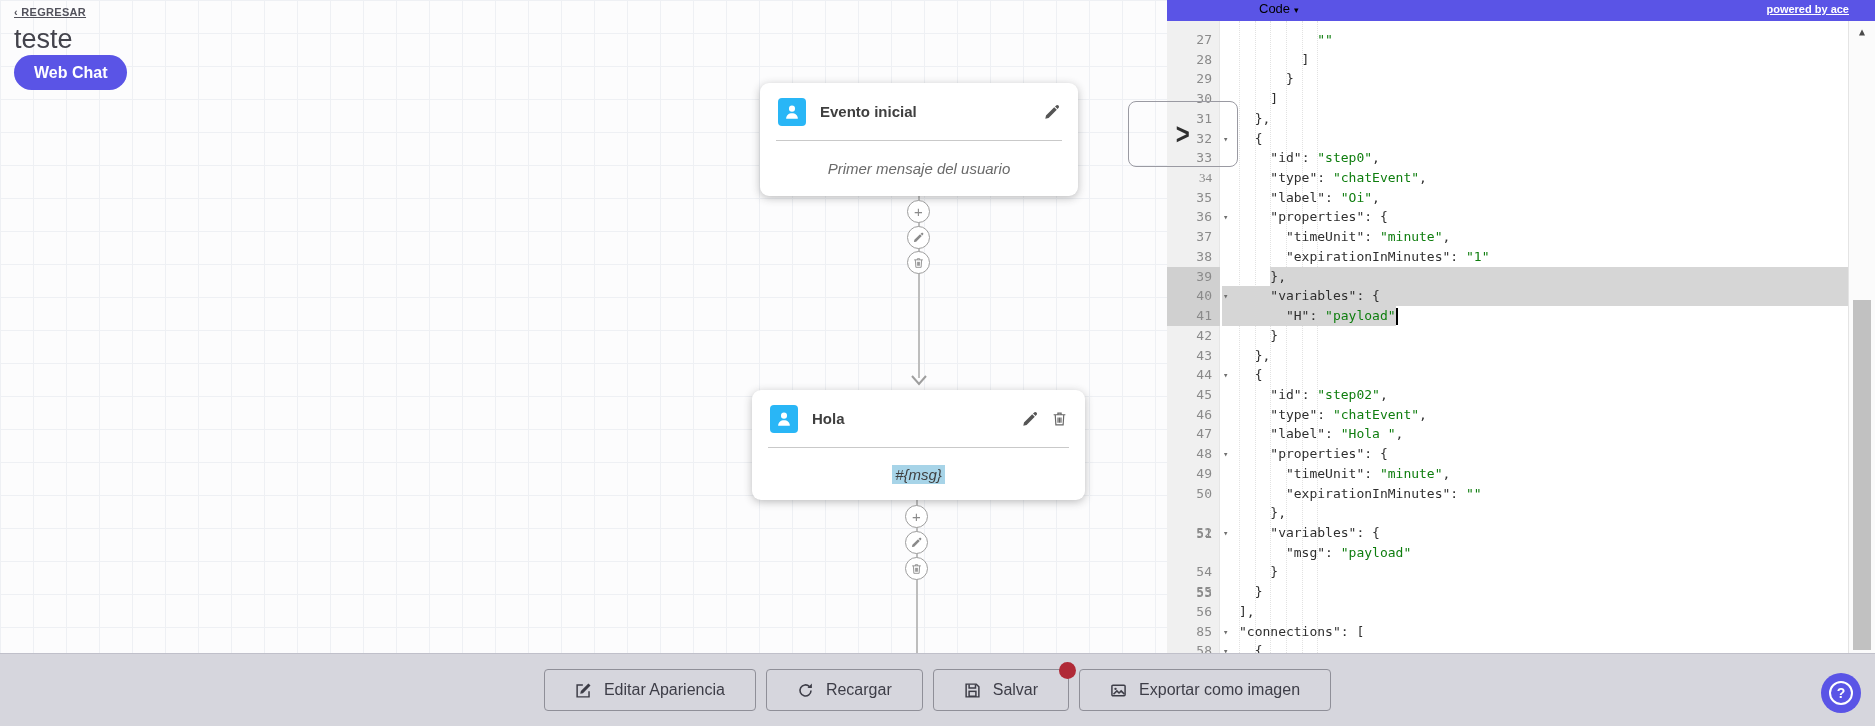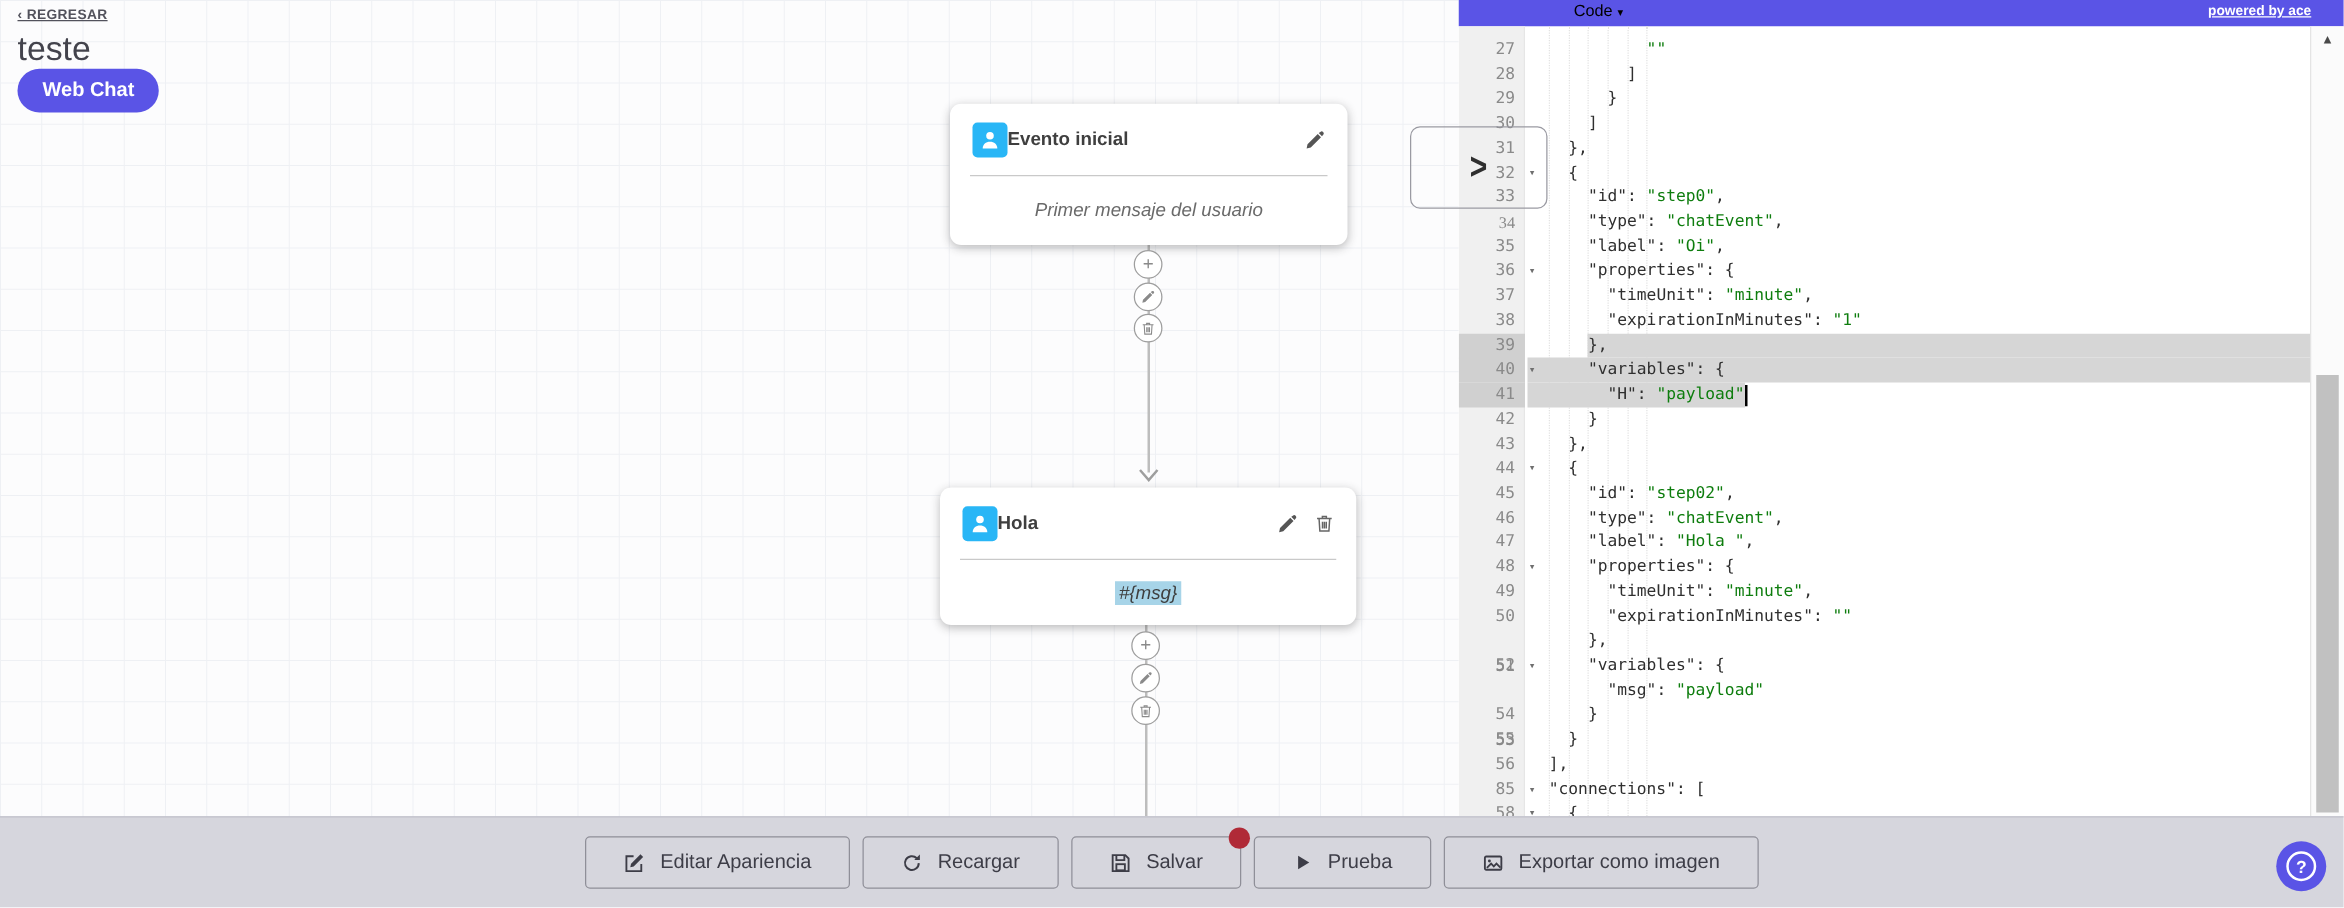--- a/index.html
+++ b/index.html
@@ -17,21 +17,21 @@
     background-size:33px 33px;}
   .back-link{position:absolute;left:14px;top:6px;font-size:11px;font-weight:bold;color:#52525c;
     text-decoration:underline;letter-spacing:.3px;cursor:pointer;}
   .flow-title{position:absolute;left:14px;top:24px;font-size:27px;color:#43434c;}
   .channel-badge{position:absolute;left:14px;top:55px;height:35px;padding:0 20px;border-radius:18px;
     background:var(--accent);color:#fff;font-size:16px;font-weight:bold;display:flex;align-items:center;}
 
   
   .node{position:absolute;background:#fff;border-radius:9px;box-shadow:0 2px 8px rgba(40,40,40,.3);
     display:flex;flex-direction:column;}
-  .node-head{height:57px;display:flex;align-items:center;padding:0 18px;}
+  .node-head{height:57px;display:flex;align-items:center;padding:0 18px;gap:14px;}
   .node-icon{width:28px;height:28px;border-radius:4px;background:var(--cyan);display:flex;align-items:center;justify-content:center;flex:0 0 auto;}
   .node-title{font-size:15px;font-weight:bold;color:#3f3f3f;flex:1;}
   .node-actions{display:flex;gap:14px;align-items:center;}
   .icon-btn{background:none;border:none;cursor:pointer;padding:0;line-height:0;}
   .node-divider{border-top:1px solid #c9c9c9;margin:0 16px;}
   .node-body{flex:1;display:flex;align-items:center;justify-content:center;font-size:15px;font-style:italic;color:#6a6a6a;}
   .msg-var{background:var(--msgHl);color:#3f3f3f;padding:1px 3px;}
 
   
   .v-line{position:absolute;width:2px;background:#bdbdbd;}
@@ -292,26 +292,20 @@
     <button class="tb-btn">
       <svg width="17" height="17" viewBox="0 0 16 16">
           <path d="M2 2h9.5L14 4.5V14H2z" fill="none" stroke="#3d3d47" stroke-width="1.4"></path>
           <path d="M4.8 2.3v3.4h6V2.3" fill="none" stroke="#3d3d47" stroke-width="1.4"></path>
           <rect x="4.8" y="8.8" width="6.4" height="4.6" fill="none" stroke="#3d3d47" stroke-width="1.4"></rect>
         </svg>
       <span>Salvar</span>
       <span class="notif-dot"></span>
     </button>
     <button class="tb-btn">
-      <svg width="16" height="16" viewBox="0 0 16 16">
-          <path d="M4.5 2.6v10.8L13.4 8z" fill="#3d3d47"></path>
-        </svg>
-      <span>Prueba</span>
-    </button>
-    <button class="tb-btn">
       <svg width="17" height="17" viewBox="0 0 16 16">
           <rect x="1.8" y="3" width="12.4" height="10" rx="1" fill="none" stroke="#3d3d47" stroke-width="1.4"></rect>
           <circle cx="5.2" cy="6.4" r="1.1" fill="#3d3d47"></circle>
           <path d="M3.3 11.6l3.2-3.2 2 2 2-2 3 3" fill="none" stroke="#3d3d47" stroke-width="1.4"></path>
         </svg>
       <span>Exportar como imagen</span>
     </button>
   </div>
 
   <button class="help-fab">

